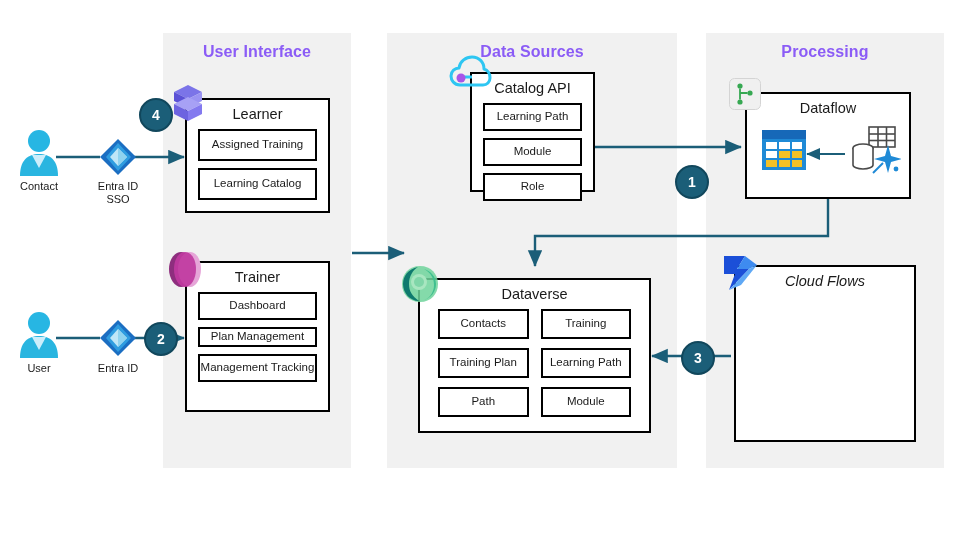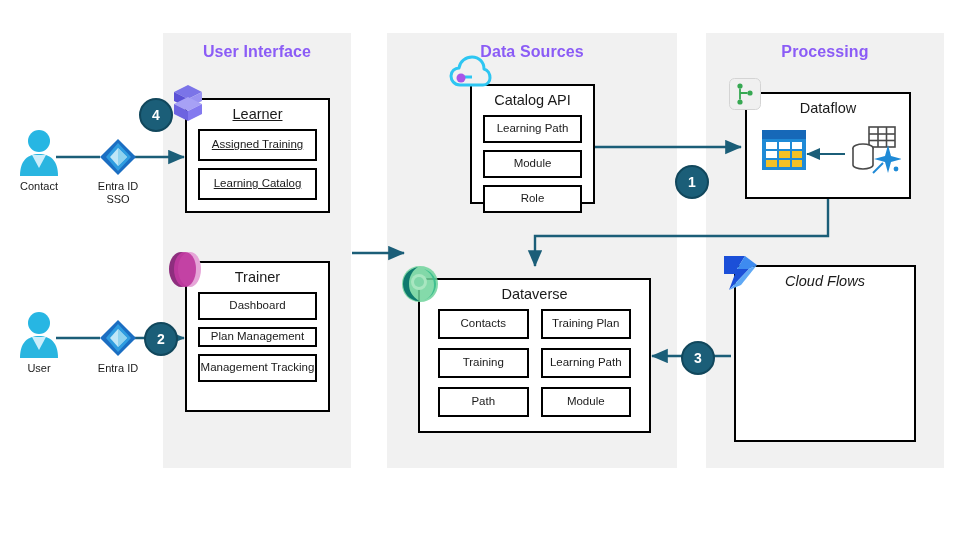--- a/index.html
+++ b/index.html
@@ -155,21 +155,21 @@
   <div class="icon" style="left:168px;top:82px;width:40px;height:42px;">
     <svg width="40" height="42" viewBox="0 0 40 42">
       <path d="M6,10 L20,3 L34,10 L20,17 Z" fill="#7b74e8"></path>
       <path d="M6,10 L20,17 L20,26 L6,19 Z" fill="#5b51d6"></path>
       <path d="M34,10 L20,17 L20,26 L34,19 Z" fill="#9a93f2"></path>
       <path d="M6,22 L20,15 L34,22 L20,29 Z" fill="#a7a1f5"></path>
       <path d="M6,22 L20,29 L20,39 L6,32 Z" fill="#6d63e0"></path>
       <path d="M34,22 L20,29 L20,39 L34,32 Z" fill="#8379ef"></path>
     </svg>
   </div>
-  <div class="abs gbox" style="left:185px;top:98px;width:145px;height:115px;text-decoration:underline;">
+  <div class="abs gbox" style="left:185px;top:98px;width:145px;height:115px;">
     <div class="gbox-title">Learner</div>
     <div class="items">
       <div class="item" style="height:32px;">Assigned Training</div>
       <div class="item" style="height:32px;">Learning Catalog</div>
     </div>
   </div>
 
   <div class="icon" style="left:165px;top:249px;width:42px;height:42px;">
     <svg width="42" height="42" viewBox="0 0 42 42">
       <path d="M4,20 C4,10 10,3 16,3 C22,3 27,10 27,20 C27,30 22,38 16,38 C10,38 4,30 4,20 Z" fill="#8e2e7e"></path>
@@ -187,21 +187,21 @@
   </div>
 
   <div class="icon" style="left:448px;top:53px;width:44px;height:40px;">
     <svg width="44" height="40" viewBox="0 0 44 40">
       <path d="M12,32 C6,32 3,27 3,23 C3,18 7,15 11,15 C12,8 18,4 24,4 C31,4 36,9 36,16
                C40,17 42,21 42,25 C42,29 39,32 35,32 Z" fill="none" stroke="#2ec6f2" stroke-width="3" stroke-linejoin="round"></path>
       <line x1="14" y1="24" x2="24" y2="24" stroke="#2ec6f2" stroke-width="3"></line>
       <circle cx="13" cy="25" r="4.5" fill="#a855e8"></circle>
     </svg>
   </div>
-  <div class="abs gbox" style="left:470px;top:84px;width:125px;height:120px;">
+  <div class="abs gbox" style="left:470px;top:72px;width:125px;height:120px;">
     <div class="gbox-title">Catalog API</div>
     <div class="items">
       <div class="item" style="height:28px;">Learning Path</div>
       <div class="item" style="height:28px;">Module</div>
       <div class="item" style="height:28px;">Role</div>
     </div>
   </div>
 
   <div class="icon" style="left:400px;top:264px;width:40px;height:40px;">
     <svg width="40" height="40" viewBox="0 0 40 40">
@@ -209,22 +209,22 @@
       <path d="M18,3 C8,5 3,12 3,20 C3,29 10,37 19,37 C12,32 9,27 9,20 C9,12 13,6 18,3 Z" fill="#0f7a6e"></path>
       <path d="M24,5 C31,9 34,14 34,21 C34,29 29,35 22,37 C31,34 36,28 36,20 C36,13 31,7 24,5 Z" fill="#3fbf8f"></path>
       <circle cx="19" cy="18" r="8" fill="#a8e6c0"></circle>
       <circle cx="19" cy="18" r="5" fill="#7fd6a8"></circle>
     </svg>
   </div>
   <div class="abs gbox" style="left:418px;top:278px;width:233px;height:155px;">
     <div class="gbox-title">Dataverse</div>
     <div class="dv-grid">
       <div class="item">Contacts</div>
+      <div class="item">Training</div>
       <div class="item">Training Plan</div>
-      <div class="item">Training</div>
       <div class="item">Learning Path</div>
       <div class="item">Path</div>
       <div class="item">Module</div>
     </div>
   </div>
 
   <div class="icon" style="left:729px;top:78px;width:32px;height:32px;">
     <svg width="32" height="32" viewBox="0 0 32 32">
       <rect x="0.5" y="0.5" width="31" height="31" rx="5" fill="#f0f0f0" stroke="#d4d4d4"></rect>
       <circle cx="11" cy="8" r="2.6" fill="#36a852"></circle>

